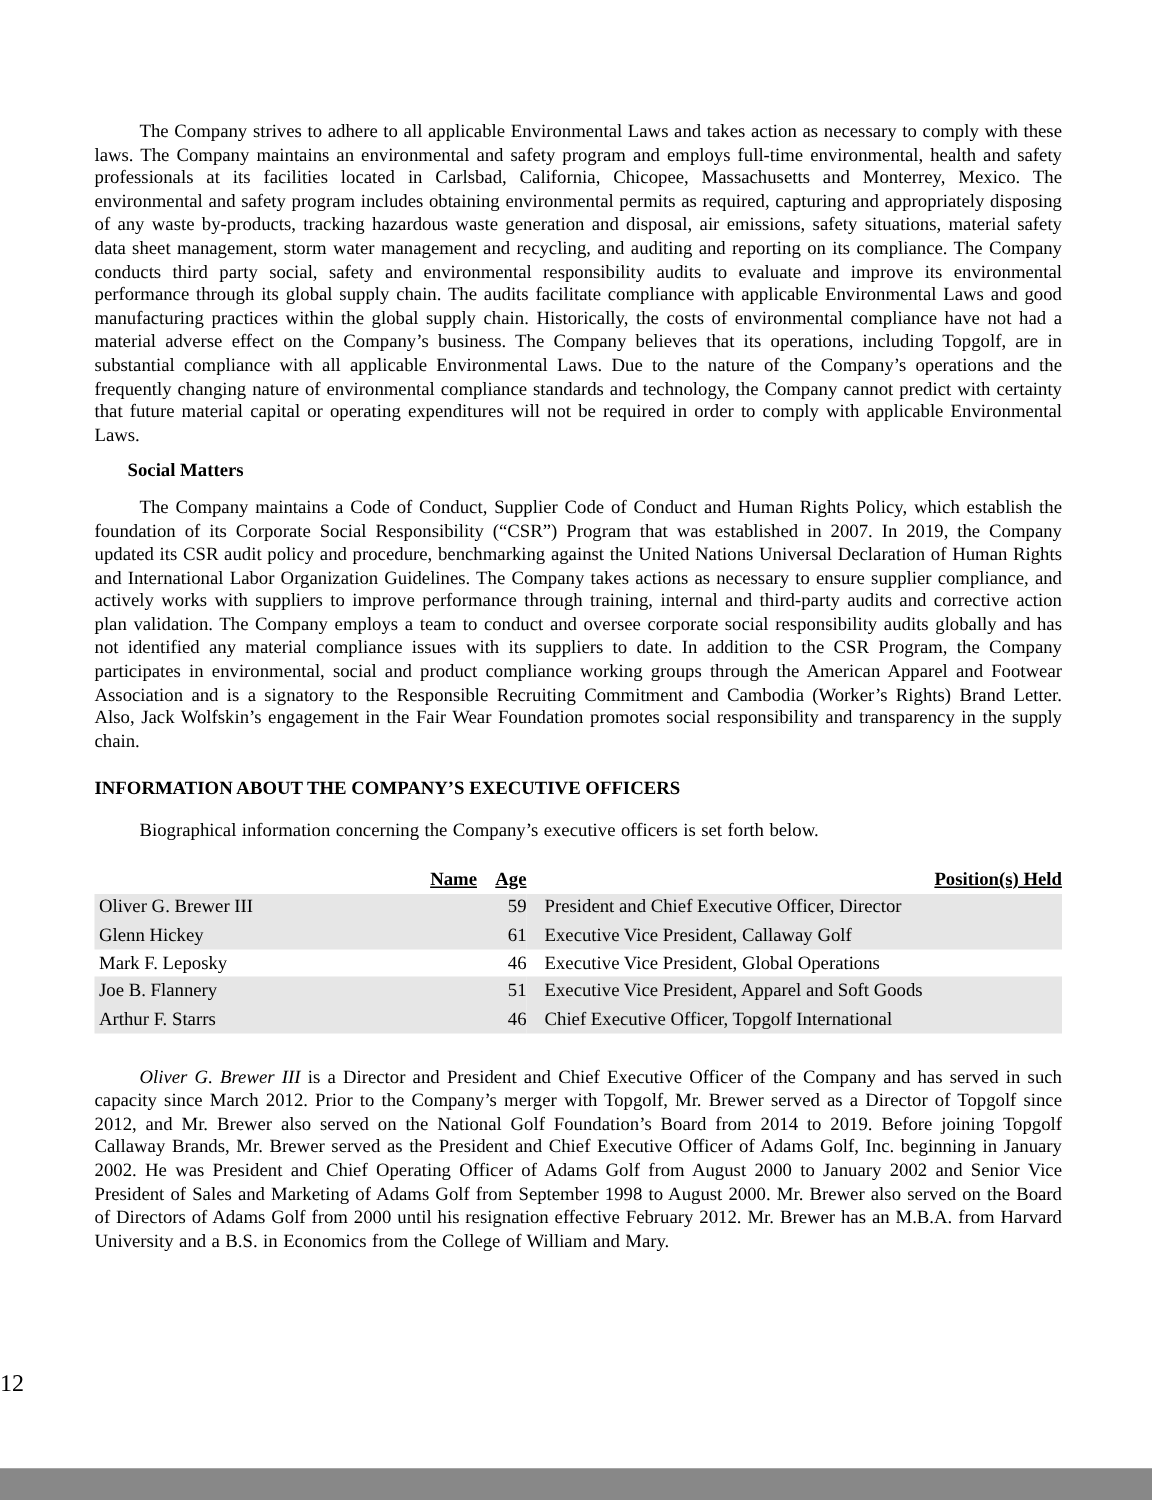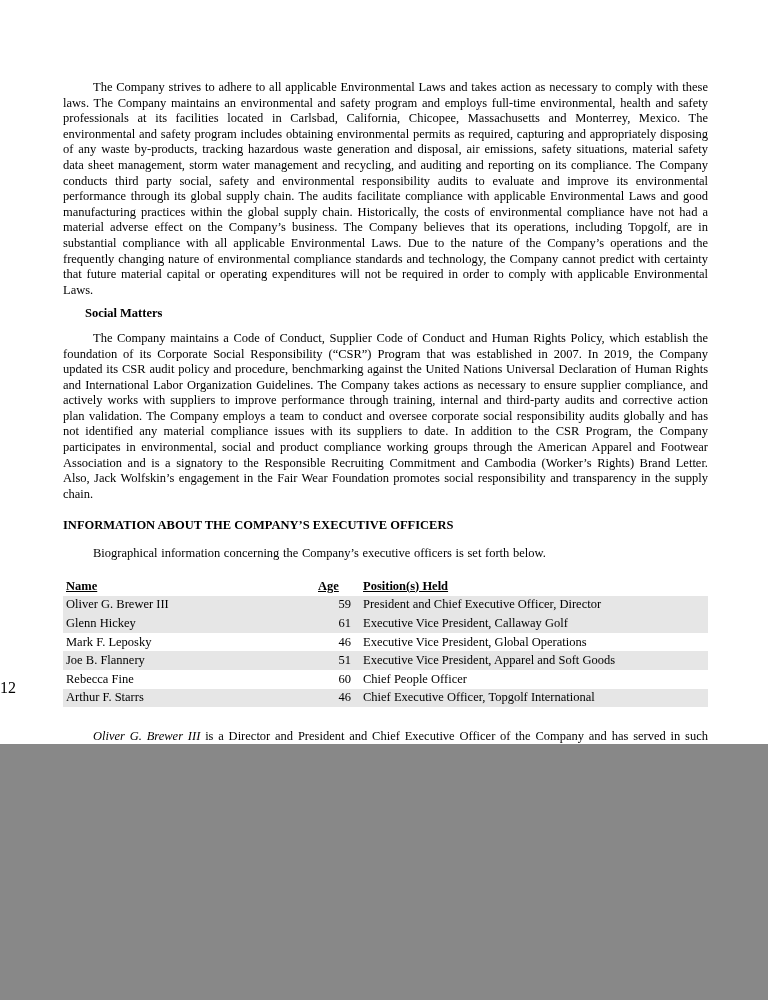--- a/index.html
+++ b/index.html
@@ -1,20 +1,20 @@
 <!DOCTYPE html>
 <html style="--background: #ffffff; --text: #000000; --row-shading: #e6e6e6;"><head>
 <meta charset="utf-8">
 <style>
   * { margin: 0; padding: 0; box-sizing: border-box; }
   html, body { background: #888; }
   .page {
     position: relative;
     width: 768px;
-    height: 744px;
+    height: 979px;
     margin: 0 auto;
     background: var(--background, #ffffff);
     color: var(--text, #000000);
     font-family: "Liberation Serif", "DejaVu Serif", serif;
     font-size: 12.5px;
     overflow: hidden;
   }
   .content {
     position: absolute;
     top: 80px;
@@ -49,21 +49,21 @@
   .officers-table th, .officers-table td {
     font-size: 12.5px;
     line-height: 15px;
     vertical-align: middle;
     padding: 0;
   }
   .officers-table thead th {
     font-weight: bold;
     text-decoration: underline;
     height: 19px;
-    text-align: left;
+    text-align: right;
   }
   .officers-table tbody td { height: 18.6px; }
   .col-name  { width: 255px; padding-left: 3px !important; }
   .col-age   { width: 33px; text-align: right; }
   .col-pos   { padding-left: 12px !important; }
   .officers-table tbody tr.shaded { background: var(--row-shading, #e6e6e6); }
   .bio-paragraph { margin-top: 22px; }
   .italic { font-style: italic; }
   .page-number {
     position: absolute;
@@ -112,25 +112,20 @@
         <tr>
           <td class="col-name">Mark F. Leposky</td>
           <td class="col-age">46</td>
           <td class="col-pos">Executive Vice President, Global Operations</td>
         </tr>
         <tr class="shaded">
           <td class="col-name">Joe B. Flannery</td>
           <td class="col-age">51</td>
           <td class="col-pos">Executive Vice President, Apparel and Soft Goods</td>
         </tr>
-        <tr>
-          <td class="col-name">Rebecca Fine</td>
-          <td class="col-age">60</td>
-          <td class="col-pos">Chief People Officer</td>
-        </tr>
         <tr class="shaded">
           <td class="col-name">Arthur F. Starrs</td>
           <td class="col-age">46</td>
           <td class="col-pos">Chief Executive Officer, Topgolf International</td>
         </tr>
       </tbody>
     </table>
 
     <p class="body-text bio-paragraph"><span class="italic">Oliver G. Brewer III</span><span> is a Director and President and Chief Executive Officer of the Company and has served in such capacity since March 2012. Prior to the Company’s merger with Topgolf, Mr. Brewer served as a Director of Topgolf since 2012, and Mr. Brewer also served on the National Golf Foundation’s Board from 2014 to 2019. Before joining Topgolf Callaway Brands, Mr. Brewer served as the President and Chief Executive Officer of Adams Golf, Inc. beginning in January 2002. He was President and Chief Operating Officer of Adams Golf from August 2000 to January 2002 and Senior Vice President of Sales and Marketing of Adams Golf from September 1998 to August 2000. Mr. Brewer also served on the Board of Directors of Adams Golf from 2000 until his resignation effective February 2012. Mr. Brewer has an M.B.A. from Harvard University and a B.S. in Economics from the College of William and Mary.</span></p>
 

